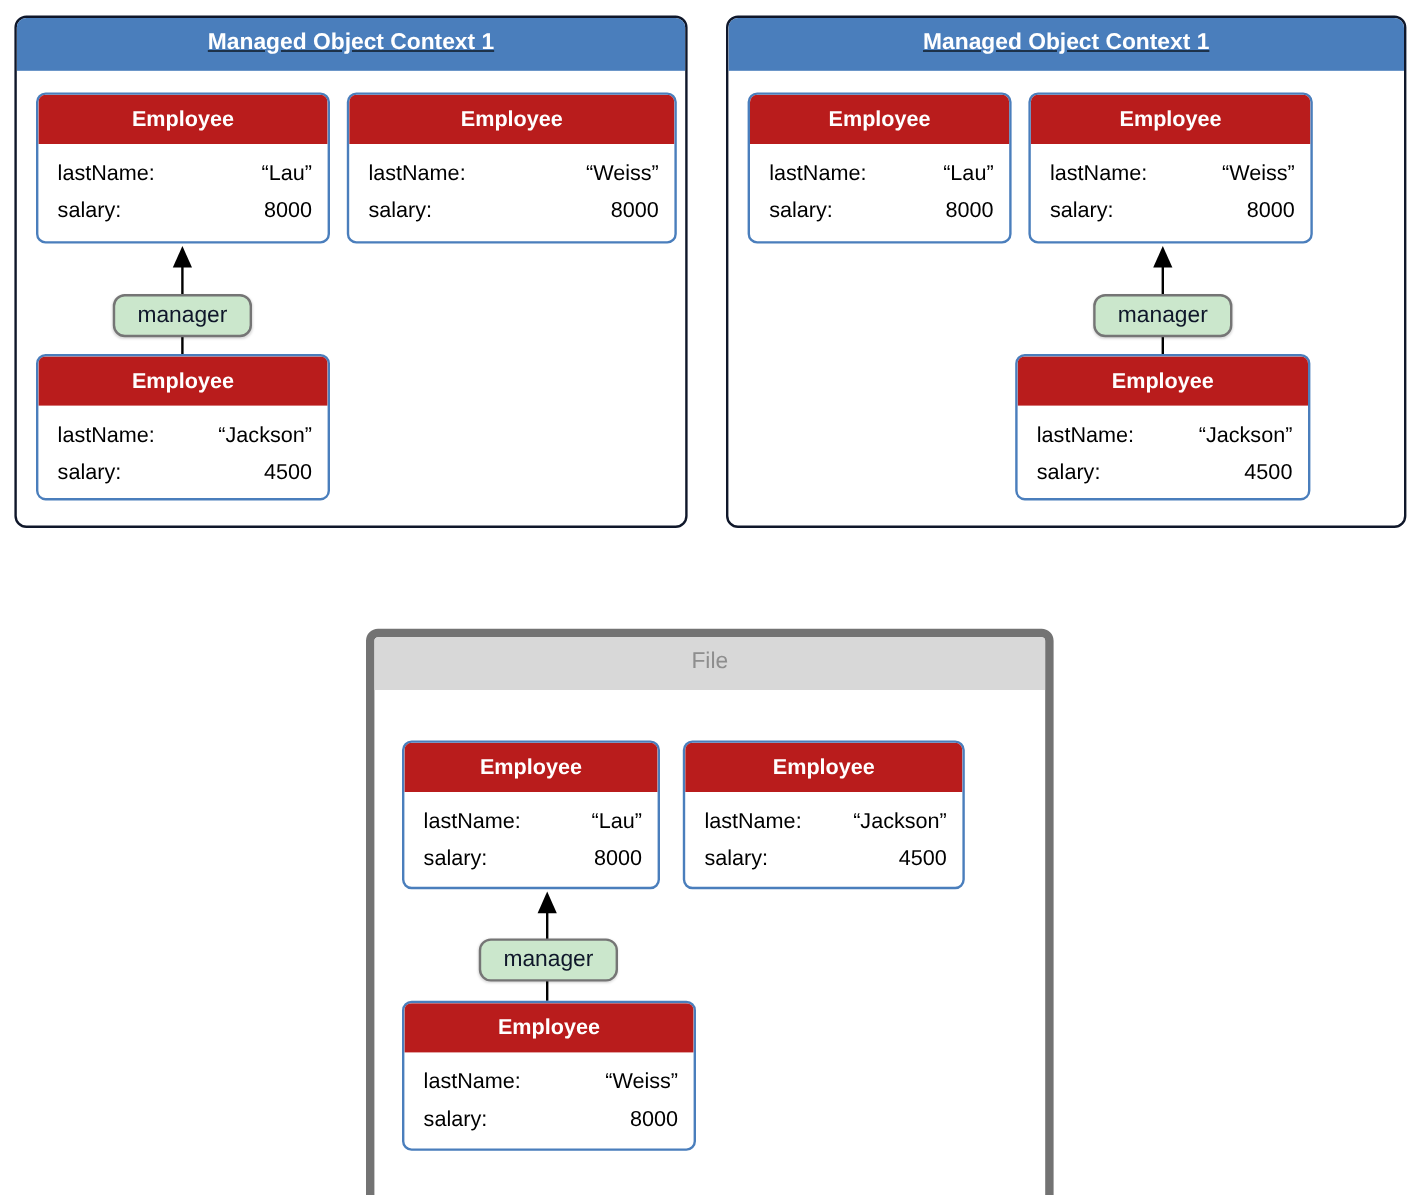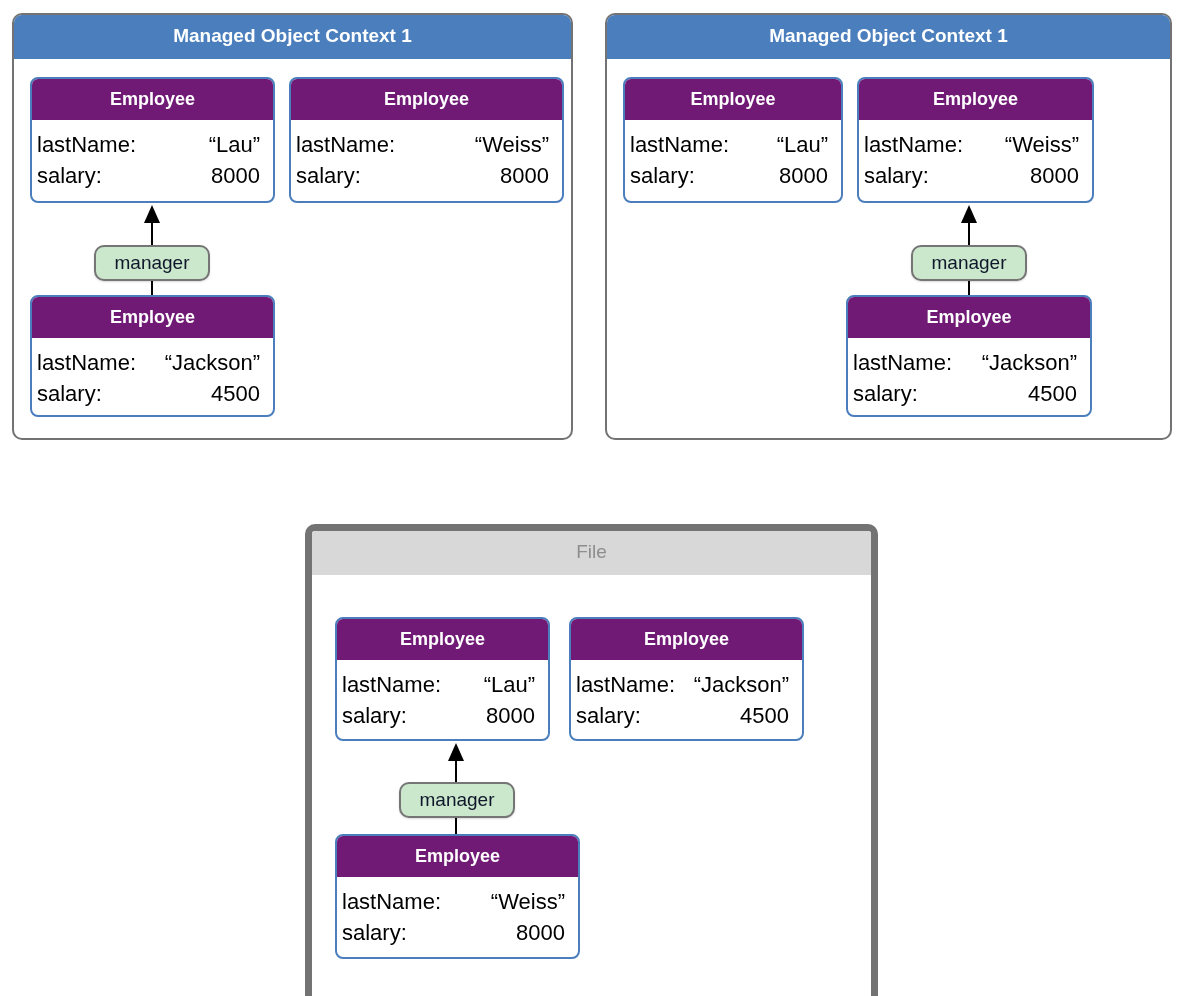--- a/index.html
+++ b/index.html
@@ -9,47 +9,47 @@
     position: relative;
     font-family: "Liberation Sans", sans-serif;
     color: #000;
   }
   .panel {
     position: absolute;
     background: #ffffff;
     border-radius: 10px;
     overflow: hidden;
   }
-  .panel.blue { border: 2px solid #737373; }
+  .panel.blue { border: 2px solid #0f172a; text-decoration: underline; }
   .panel.gray { border: 7px solid #737373; margin-top: 32px; }
   .panel-header {
     height: 44px;
     line-height: 42px;
     text-align: center;
     font-size: 19px;
   }
   .panel.blue .panel-header { background: #4a7ebc; color: #ffffff; font-weight: bold; }
   .panel.gray .panel-header { background: #d8d8d8; color: #8e8e8e; font-weight: normal; }
   .emp {
     position: absolute;
     background: #ffffff;
     border: 2px solid #4a7ebc;
     border-radius: 8px;
     overflow: hidden;
   }
   .emp-title {
-    background: #701a75;
+    background: #b91c1c;
     color: #ffffff;
     font-weight: bold;
     font-size: 18px;
     height: 41px;
     line-height: 41px;
     text-align: center;
   }
-  .emp-body { padding: 9px 13px 0 5px; font-size: 22px; }
+  .emp-body { padding: 9px 13px 0 16px; font-size: 18px; }
   .emp-row { display: flex; justify-content: space-between; line-height: 31px; }
   .vline { position: absolute; width: 2px; background: #000; }
   .arrowhead {
     position: absolute; width: 0; height: 0;
     border-left: 8px solid transparent;
     border-right: 8px solid transparent;
     border-bottom: 18px solid #000;
   }
   .pill {
     position: absolute;

